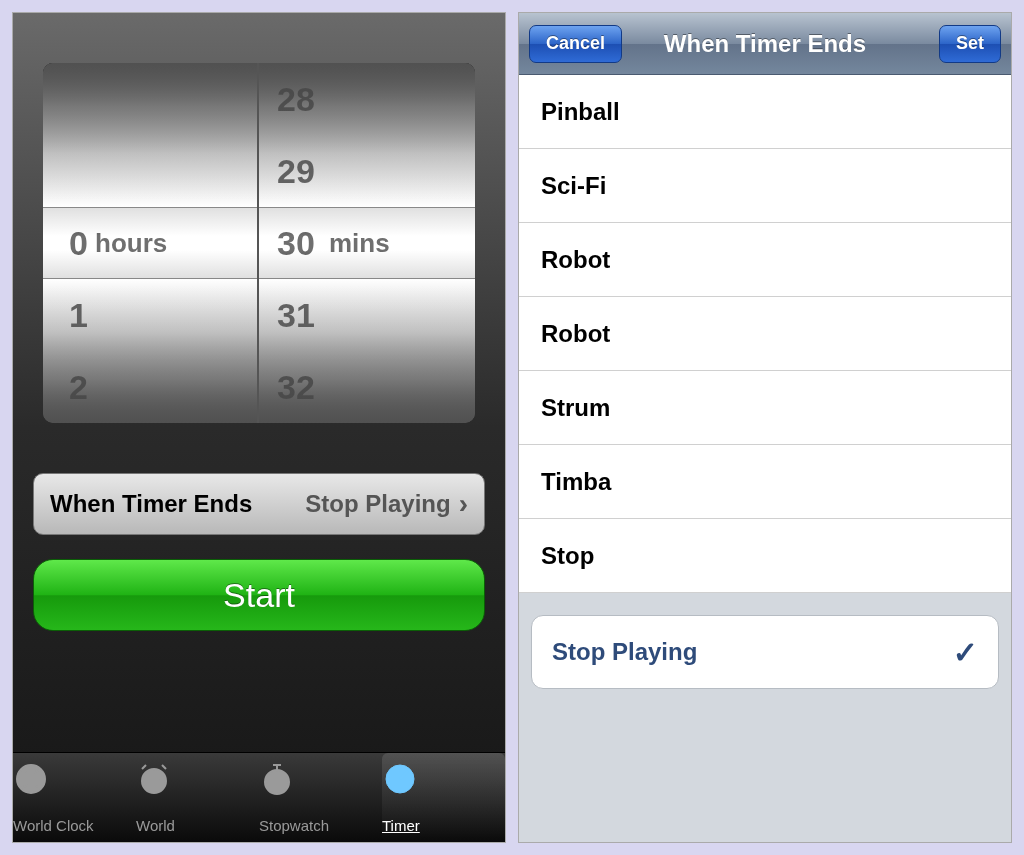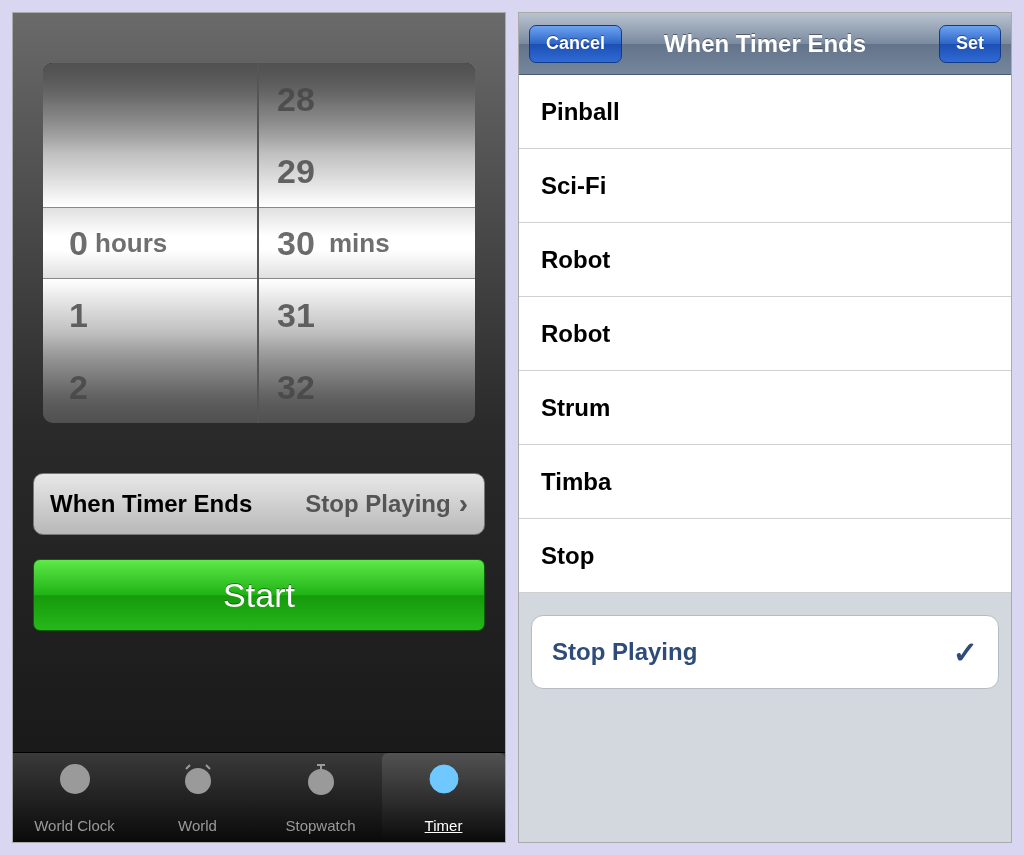--- a/index.html
+++ b/index.html
@@ -114,21 +114,21 @@
   .option-row .opt-label { color: #000; }
   .option-row .opt-value { color: #555; display: flex; align-items: center; gap: 8px; }
   .chev {
     font-size: 28px;
     color: #555;
   }
   
   .start-btn {
     margin: 24px 20px 0;
     height: 72px;
-    border-radius: 7px;
+    border-radius: 20px;
     background: linear-gradient(#5fe84a, #1fb314 50%, #169a0c 51%, #26b71a);
     border: 1px solid #0b5f06;
     color: #fff;
     font-size: 34px;
     font-weight: 500;
     text-shadow: 0 -1px 0 rgba(0,0,0,.4);
     display: flex;
     align-items: center;
     justify-content: center;
     cursor: pointer;
@@ -138,21 +138,21 @@
     margin-top: auto;
     height: 90px;
     background: linear-gradient(#3a3a3a, #0a0a0a);
     border-top: 1px solid #000;
     display: flex;
   }
   .tab {
     flex: 1 1 0;
     display: flex;
     flex-direction: column;
-    align-items: center;
+    align-items: flex-start;
     justify-content: center;
     color: #9a9a9a;
     font-size: 15px;
     gap: 20px;
     cursor: pointer;
   }
   .tab.active {
     color: #fff;
     text-decoration: underline;
   }

